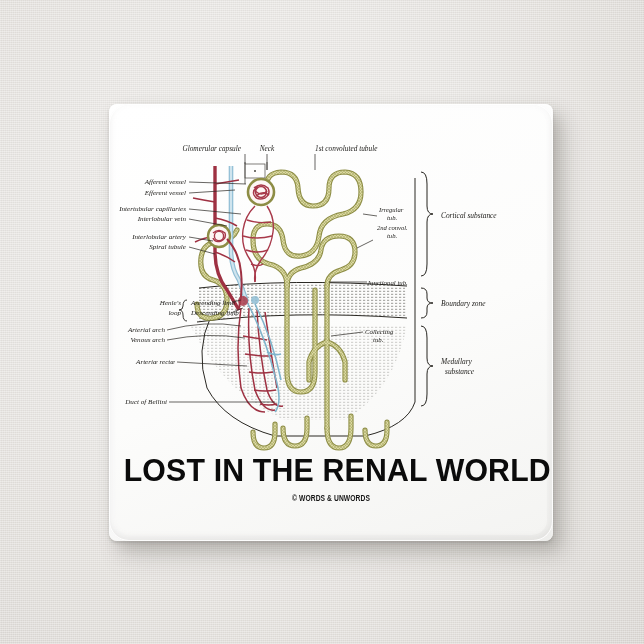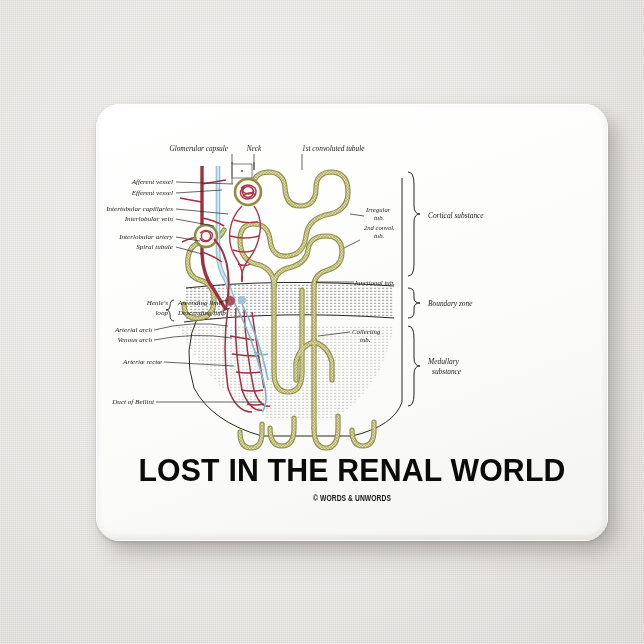--- a/index.html
+++ b/index.html
@@ -17,22 +17,22 @@
   }
   #backdrop:after{
     content:"";position:absolute;inset:0;
     background-image:
       repeating-linear-gradient(0deg, rgba(255,255,255,.45) 0 1px, rgba(160,155,150,.10) 1px 2px),
       repeating-linear-gradient(90deg, rgba(255,255,255,.35) 0 1px, rgba(160,155,150,.09) 1px 2px);
     opacity:.55;
   }
   
   #badge{
-    position:absolute;left:96px;top:104px;width:512px;height:437px;
-    border-radius:24px;
+    position:absolute;left:109px;top:104px;width:444px;height:437px;
+    border-radius:8px;
     background:linear-gradient(150deg,#ffffff 0%,#fdfdfd 35%,#f7f7f6 70%,#eeeeec 100%);
     box-shadow:
       0 2px 3px rgba(120,116,112,.30),
       7px 9px 16px rgba(120,116,112,.34),
       14px 16px 26px rgba(120,116,112,.18),
       inset 0 1px 2px rgba(255,255,255,.95);
     overflow:hidden;
   }
   #badge-rim{
     position:absolute;inset:0;border-radius:20px;

